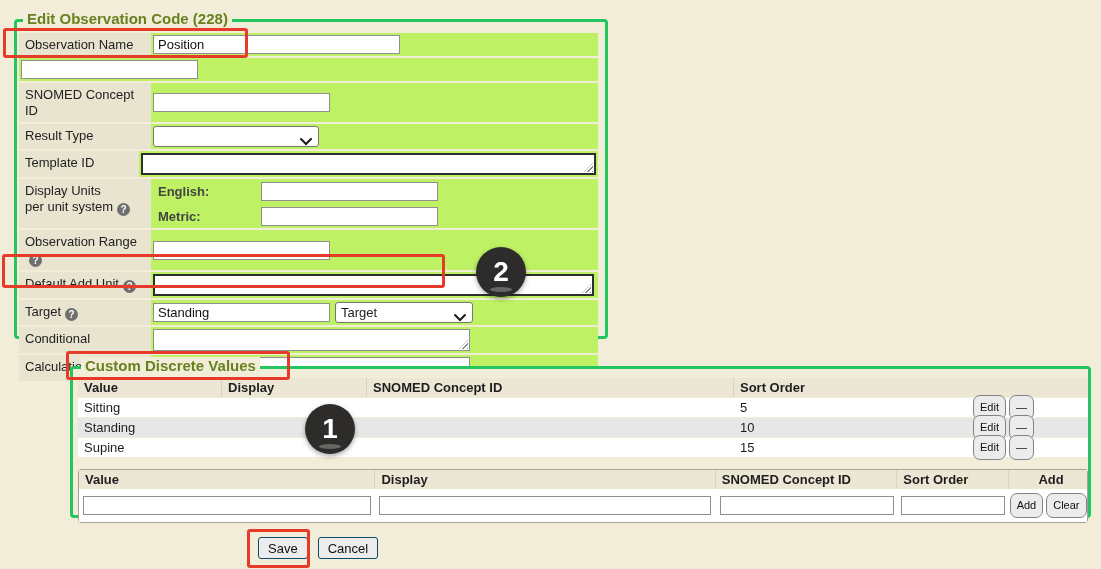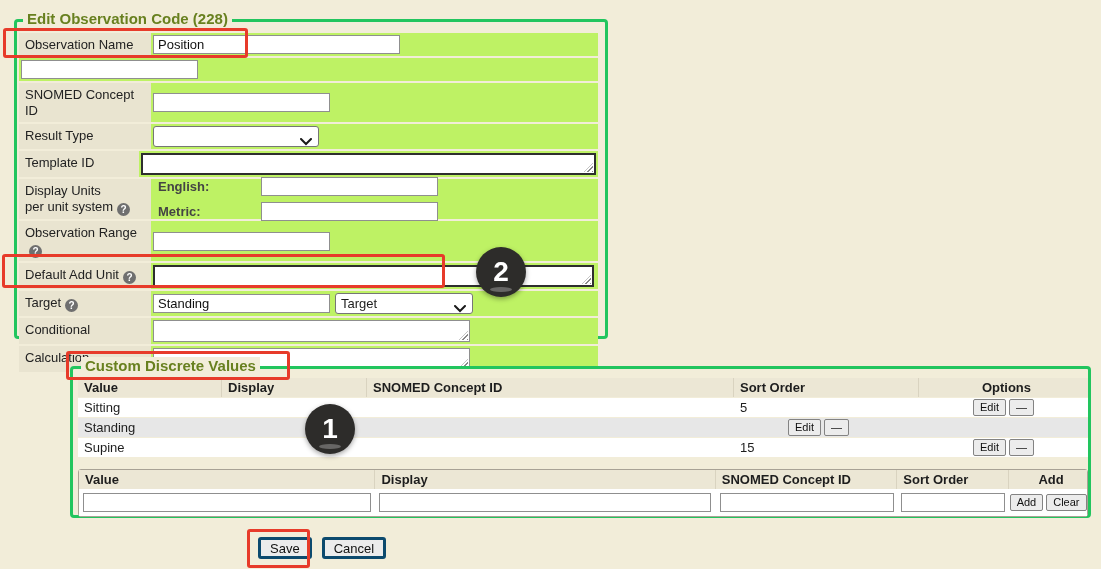--- a/index.html
+++ b/index.html
@@ -52,39 +52,39 @@
   .dhead { display:flex; background:#ece7d5; font-weight:bold; }
   .dhead .hc { padding:2px 0 2px 6px; border-right:1px solid #d9d3c0; }
   .dhead .hc:last-child { border-right:none; }
   .drow { display:flex; margin-top:1px; background:#fff; align-items:center; height:19px; }
   .drow.alt { background:#e7e7e7; }
   .dc { padding-left:6px; overflow:hidden; white-space:nowrap; }
   .c1 { width:144px; } .c2 { width:145px; } .c3 { width:367px; } .c4 { width:185px; }
   .c5 { width:169px; display:flex; justify-content:center; gap:3px; padding-left:0; }
 
   .mini-btn {
-    background:#ececec; border:1px solid #838383; border-radius:2px; font-size:11px;
-    font-family:"Liberation Sans", sans-serif; color:#111; padding:0 6px; height:17px; line-height:15px; cursor:pointer;
+    background:#ececec; border:1px solid #838383; border-radius:7px; font-size:11px;
+    font-family:"Liberation Sans", sans-serif; color:#111; padding:0 6px; height:25px; line-height:15px; cursor:pointer;
   }
 
   
   .add-table { position:absolute; left:5px; top:100px; width:1010px; border:1px solid #a8a295; border-radius:3px; background:#fff; }
   .ahead { display:flex; background:#ece7d5; font-weight:bold; }
   .ahead .hc { padding:2px 0 2px 6px; border-right:1px solid #d9d3c0; }
   .ahead .hc:last-child { border-right:none; }
   .abody { display:flex; align-items:center; padding:4px 0; background:#fff; }
   .a1 { width:297px; } .a2 { width:341px; } .a3 { width:182px; } .a4 { width:112px; }
   .a5 { width:78px; text-align:center; }
   .abody .cell { padding-left:4px; }
   .a5.cell { display:flex; gap:3px; justify-content:center; padding-left:0; }
 
   
   .footer { position:absolute; left:258px; top:537px; display:flex; gap:10px; }
   .btn {
-    background:#ececec; border:3px solid #0c4a6e; border-radius:3px; font-size:13px;
+    background:#ececec; border:1px solid #0c4a6e; border-radius:3px; font-size:13px;
     font-family:"Liberation Sans", sans-serif; color:#111; height:22px; padding:1px 9px; cursor:pointer;
   }
 
   
   .ann-box { position:absolute; border:3px solid #e73b2a; border-radius:3px; z-index:20; pointer-events:none; }
   .badge {
     position:absolute; width:50px; height:50px; border-radius:50%; background:#2d2c2a;
     color:#fff; font-weight:bold; font-size:28px; display:flex; align-items:center; justify-content:center;
     z-index:21; box-shadow:0 2px 5px rgba(0,0,0,0.35);
   }
@@ -137,21 +137,21 @@
 
     <div class="frow">
       <div class="lbl">Template ID</div>
       <div class="val">
         <div class="box dark" style="width:455px">
           <span class="grip"></span>
         </div>
       </div>
     </div>
 
-    <div class="frow" style="height:40px">
+    <div class="frow" style="height:49px">
       <div class="lbl">
         <span>Display Units</span><br>
         <span>per unit system</span><span class="help">?</span>
       </div>
       <div class="val val-col">
         <div class="subrow">
           <span class="sublabel">English:</span>
           <input type="text" style="width: 177px;" value="">
         </div>
         <div class="subrow">
@@ -221,38 +221,38 @@
 
 <div class="fieldset" style="left:70px; top:366px; width:1021px; height:152px;">
   <div class="legend" style="left:8px">Custom Discrete Values</div>
 
   <div class="dtable">
     <div class="dhead">
       <div class="hc c1">Value</div>
       <div class="hc c2">Display</div>
       <div class="hc c3">SNOMED Concept ID</div>
       <div class="hc c4">Sort Order</div>
-      <div class="hc c5" style="justify-content:center">Options</div>
     </div>
 
     <div class="drow">
       <div class="dc c1">Sitting</div>
       <div class="dc c2"></div>
       <div class="dc c3"></div>
       <div class="dc c4">5</div>
       <div class="dc c5">
         <button class="mini-btn">Edit</button>
         <button class="mini-btn">—</button>
       </div>
     </div>
 
     <div class="drow alt">
       <div class="dc c1">Standing</div>
       <div class="dc c2"></div>
       <div class="dc c3"></div>
+      <div class="dc c4">10</div>
       <div class="dc c5">
         <button class="mini-btn">Edit</button>
         <button class="mini-btn">—</button>
       </div>
     </div>
 
     <div class="drow">
       <div class="dc c1">Supine</div>
       <div class="dc c2"></div>
       <div class="dc c3"></div>

